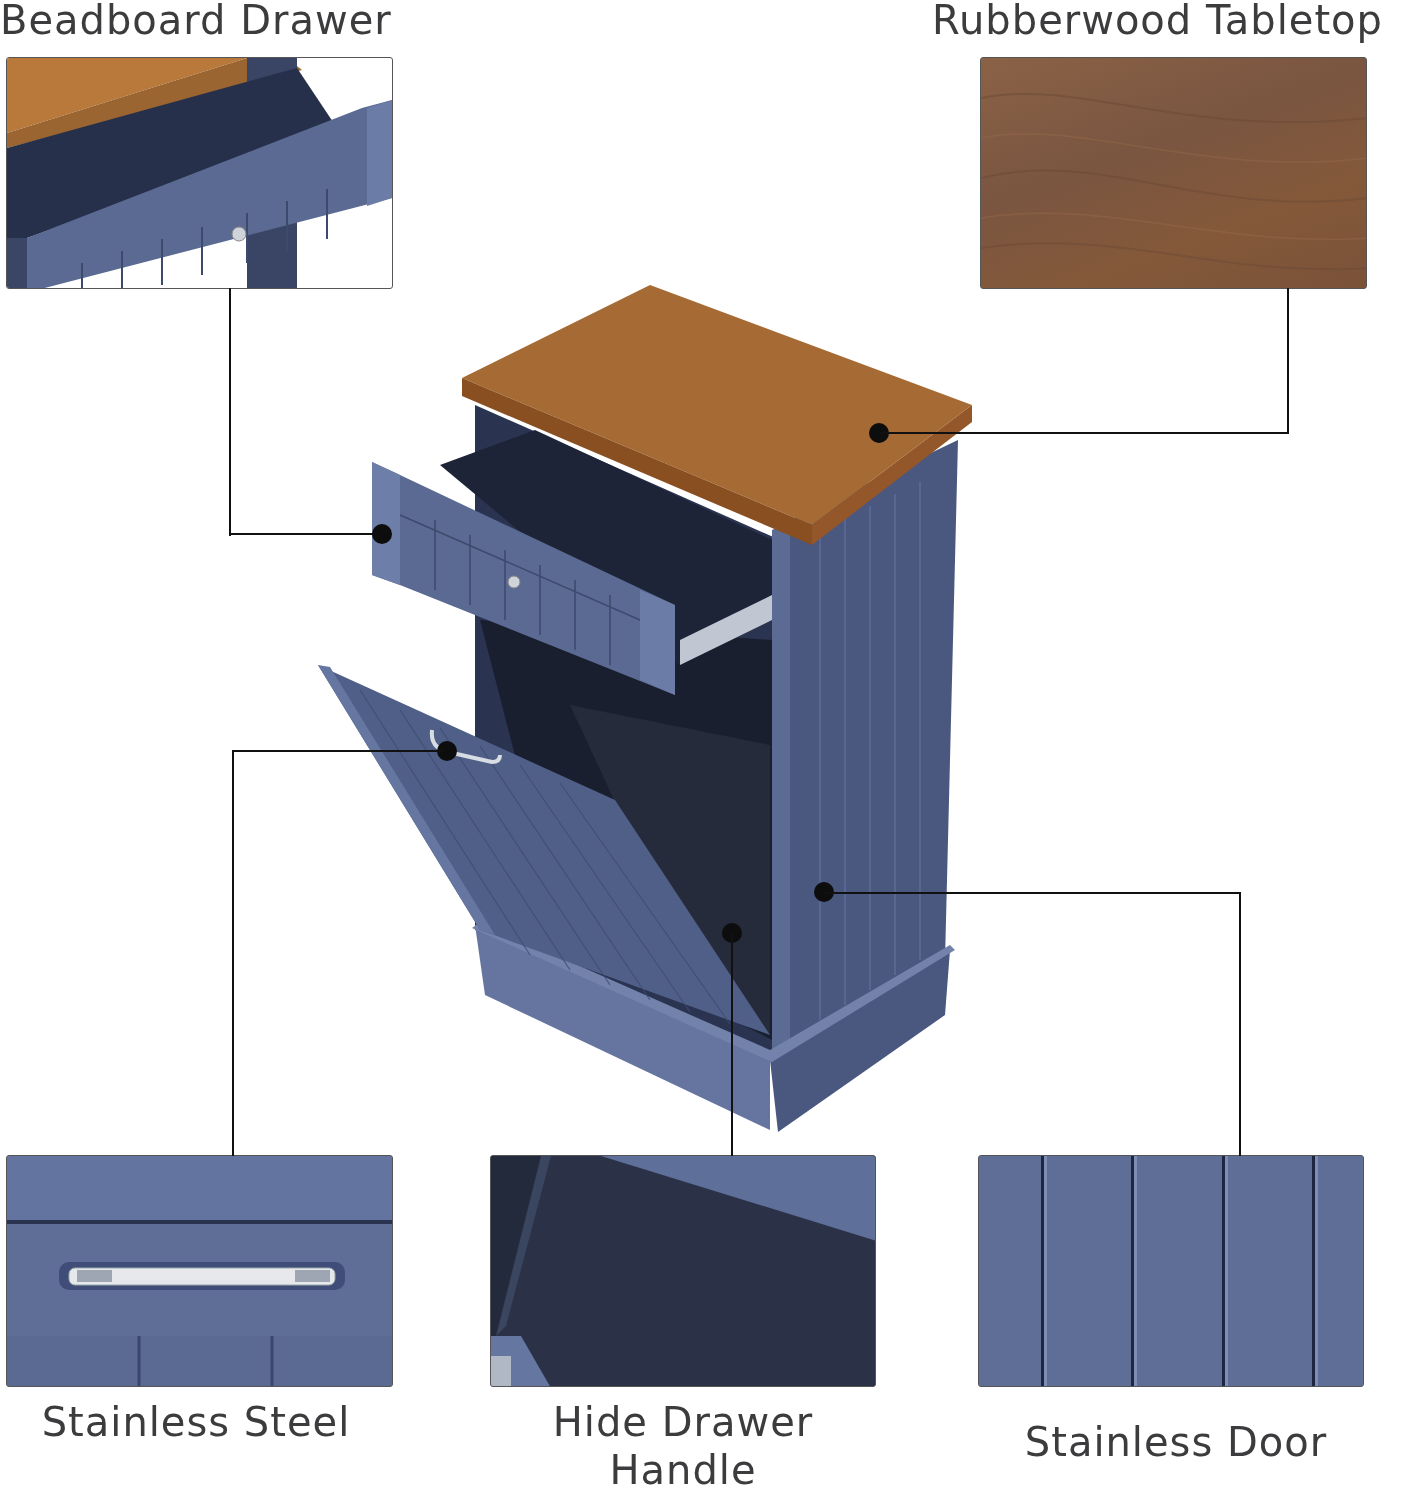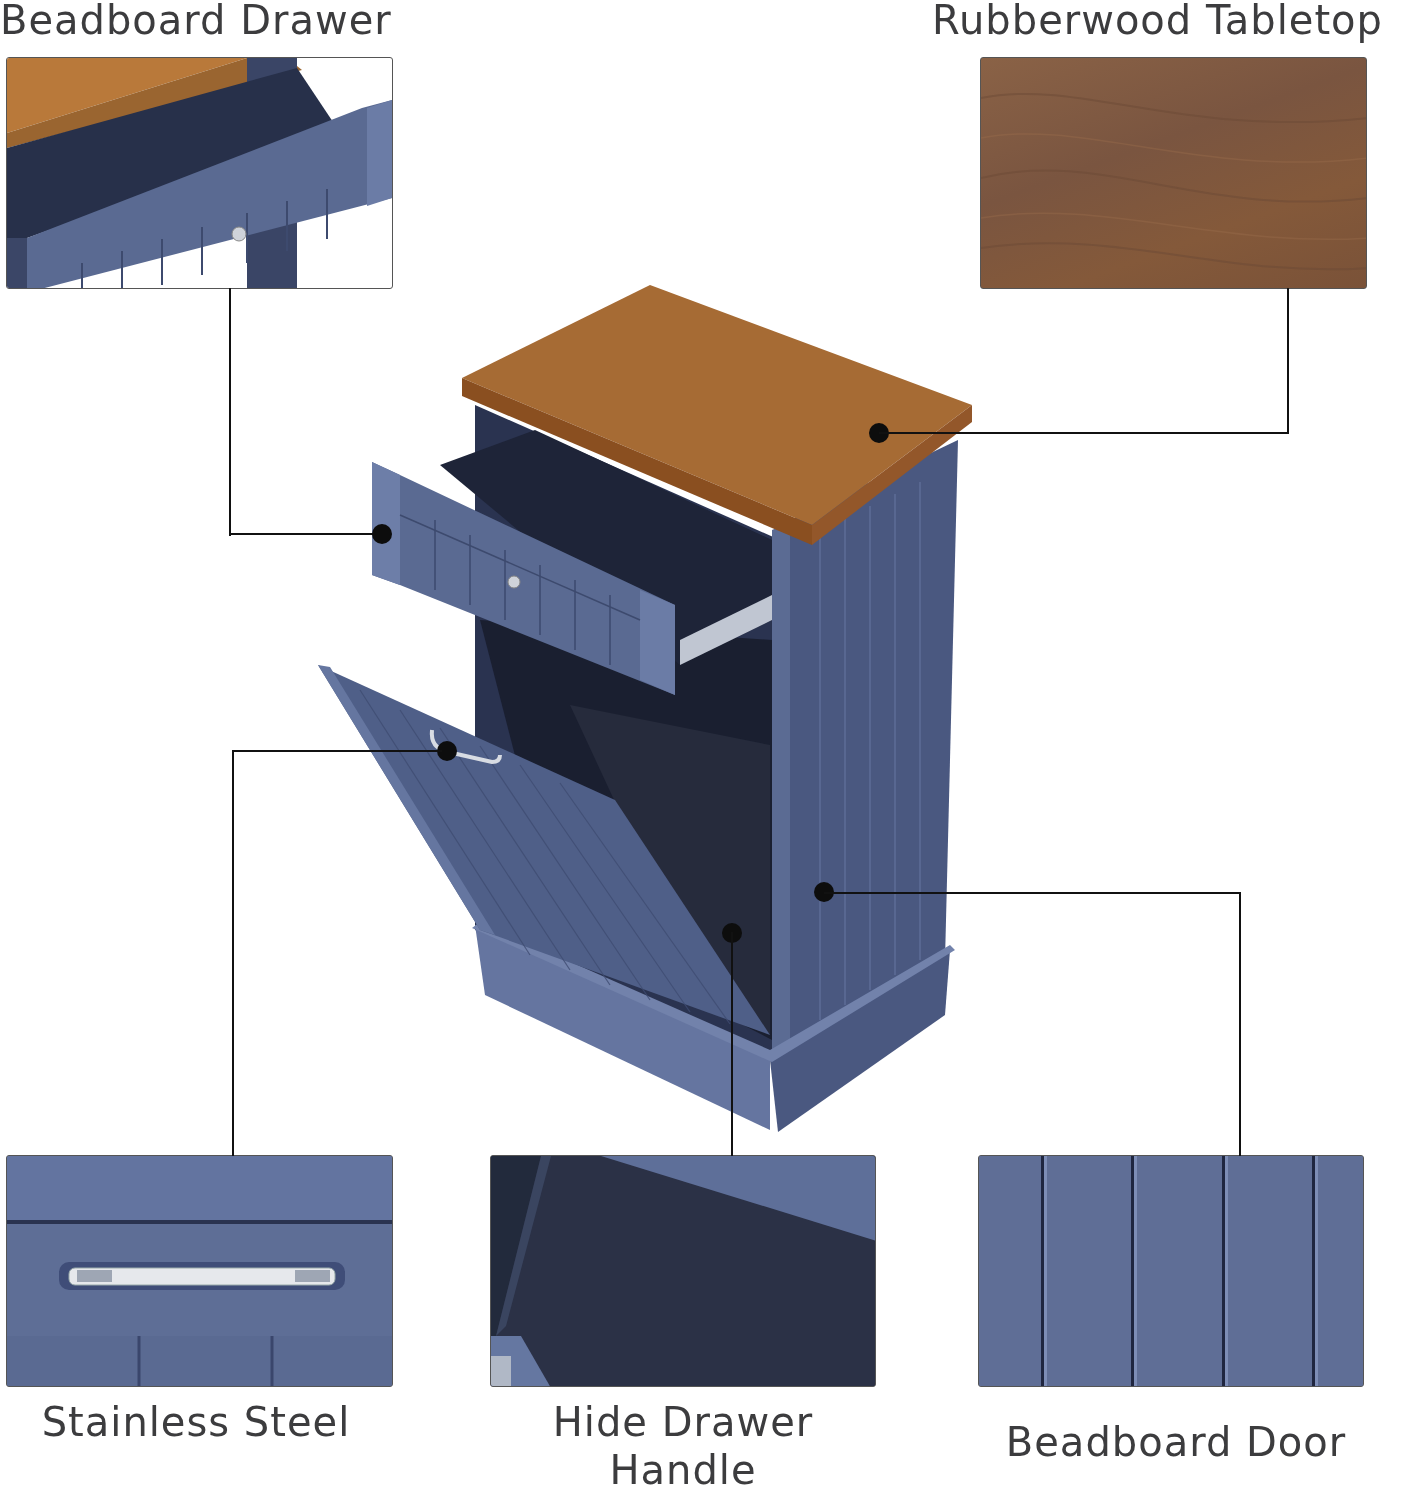--- a/index.html
+++ b/index.html
@@ -17,21 +17,21 @@
 <div class="label" style="left:0;top:-4px;">Beadboard Drawer</div>
 <div class="label" style="left:932px;top:-4px;">Rubberwood Tabletop</div>
 
 <div class="label center" style="left:0;top:1398px;width:392px;text-align:center;">
   <div>Stainless Steel</div>
 </div>
 <div class="label center" style="left:490px;top:1398px;width:386px;">
   <div>Hide Drawer</div>
   <div>Handle</div>
 </div>
-<div class="label center" style="left:978px;top:1418px;width:396px;">Beadboard Door</div>
+<div class="label center" style="left:978px;top:1418px;width:396px;">Stainless Door</div>
 
 <div class="panel" style="left:6px;top:57px;width:387px;height:232px;background:#fff;">
   <svg width="387" height="232" viewBox="0 0 387 232">
     <polygon points="0,0 240,0 0,75" fill="#b9793a"></polygon>
     <polygon points="0,75 240,0 280,0 295,12 0,90" fill="#9a6530"></polygon>
     <rect x="240" y="0" width="50" height="232" fill="#3a4566"></rect>
     <polygon points="0,90 290,10 330,70 20,180 0,180" fill="#27304a"></polygon>
     <polygon points="20,180 355,50 385,42 385,140 30,232 20,232" fill="#5a6a92"></polygon>
     <polygon points="360,50 385,42 385,140 360,148" fill="#6b7ca6"></polygon>
     <g stroke="#3d4a6e" stroke-width="2">

